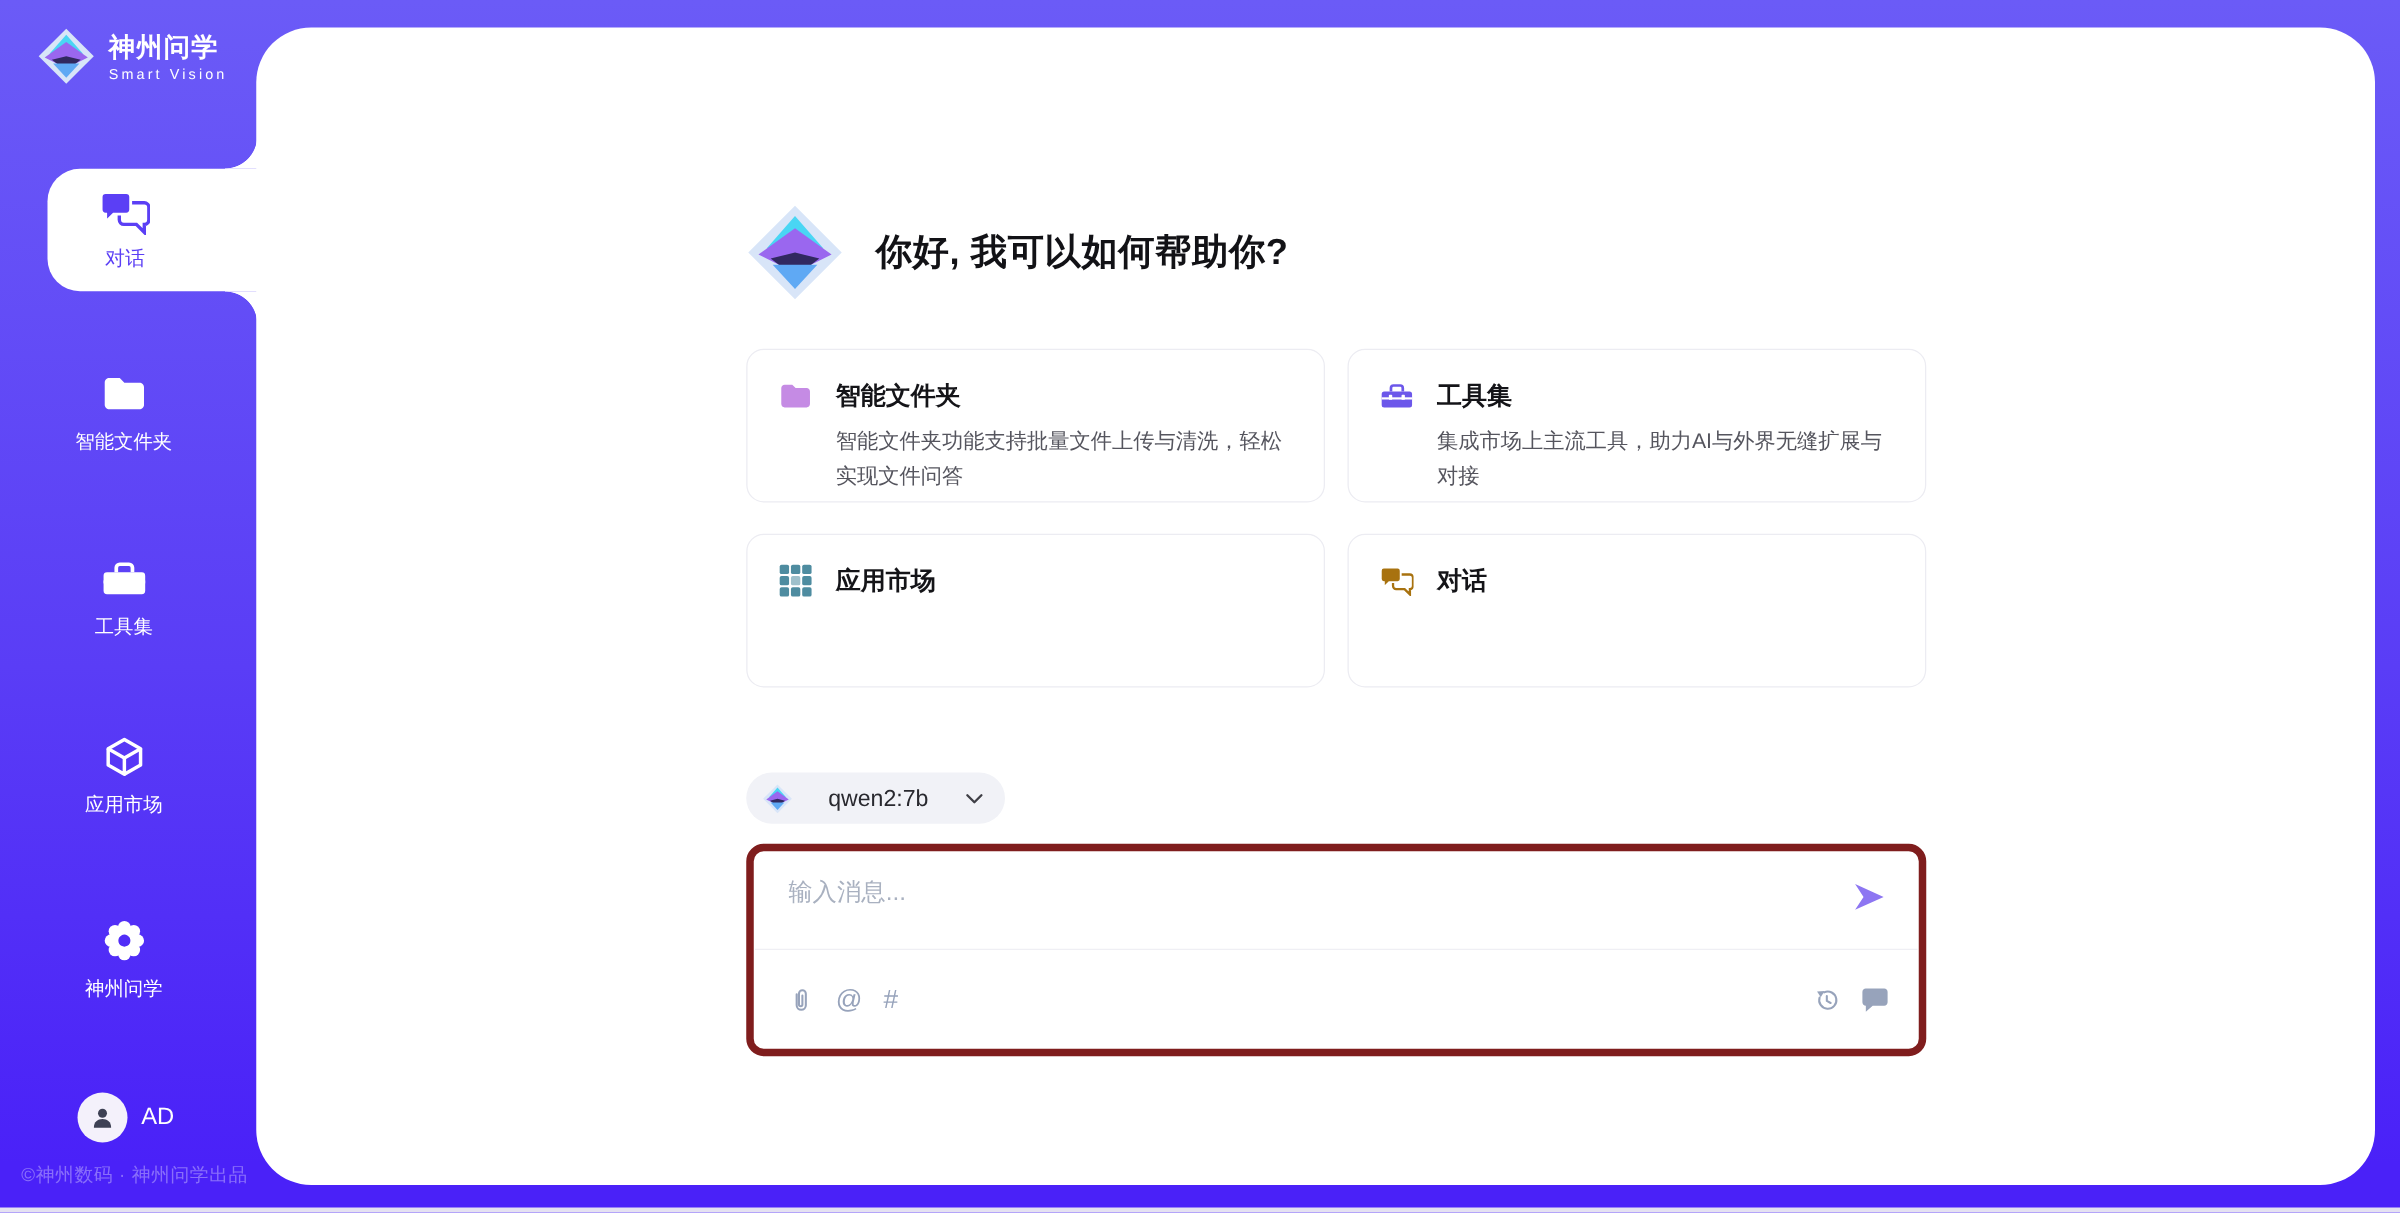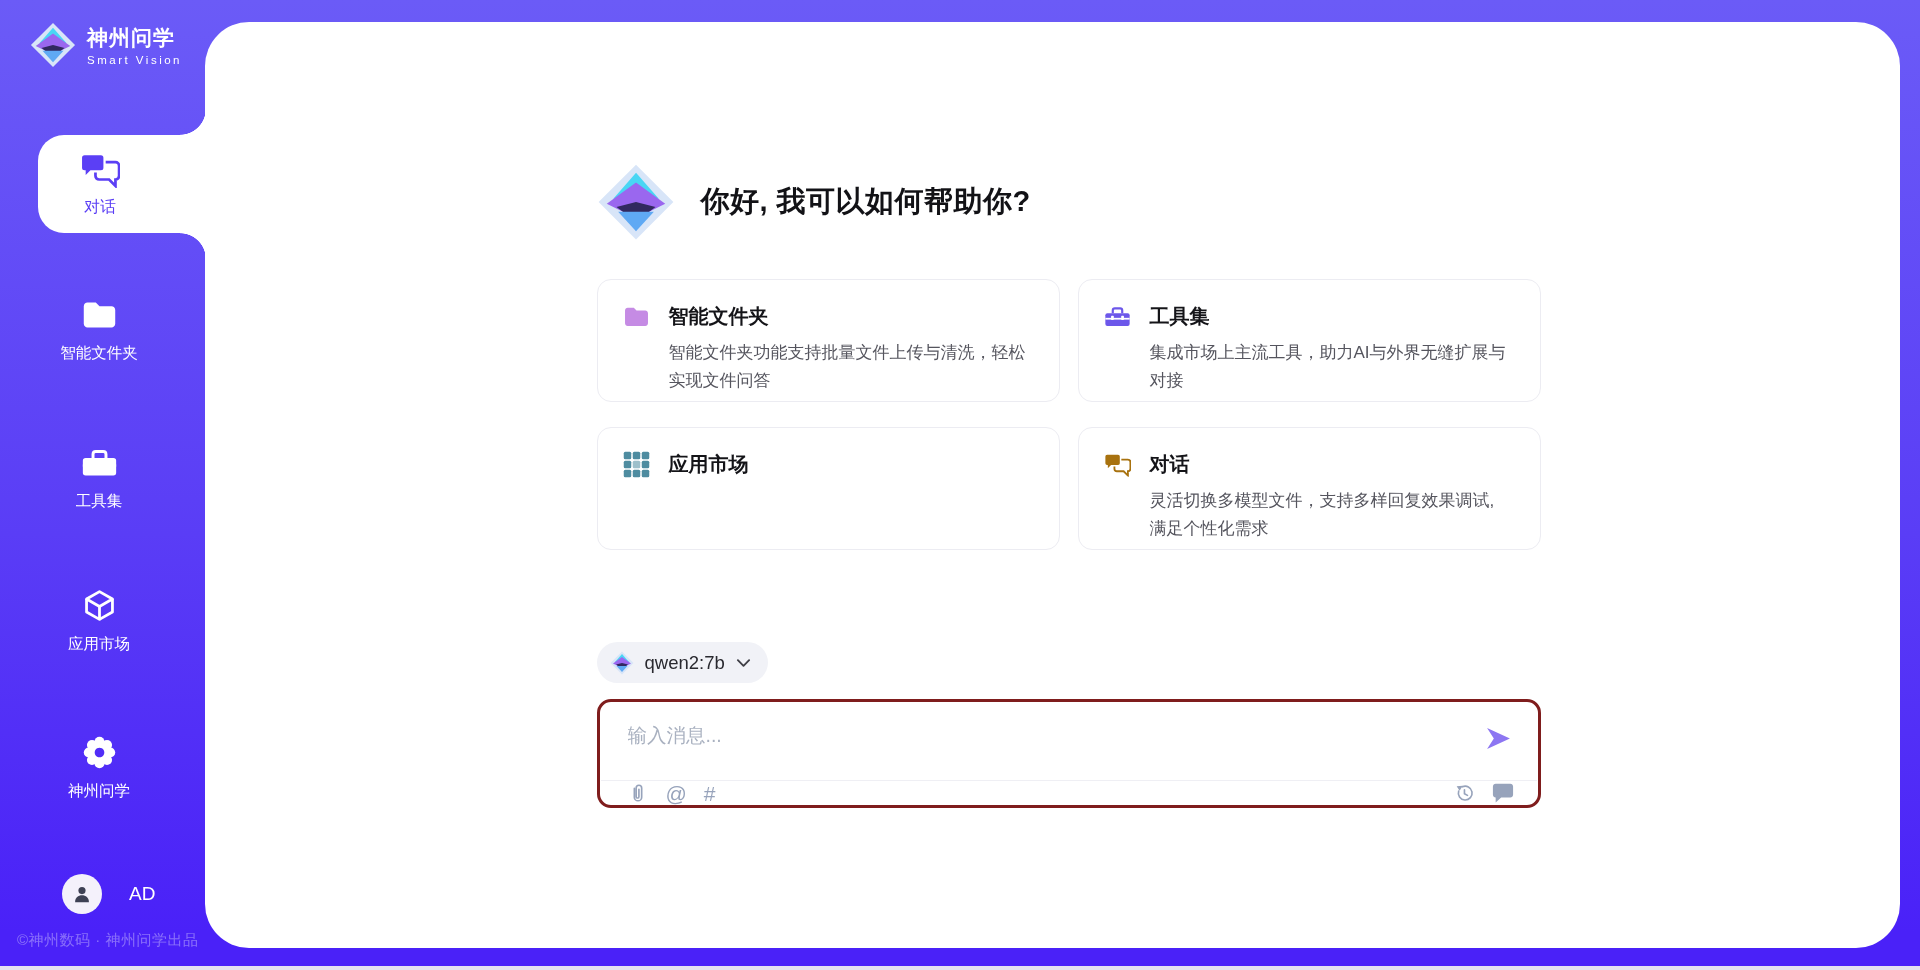--- a/index.html
+++ b/index.html
@@ -40,21 +40,21 @@
   .nav-tab .nav-label { color:#5B3FF5; margin-top:9px; font-size:16px; }
 
   .nav-item {
     position:absolute; left:0; width:198px; text-align:center; cursor:pointer;
     display:flex; flex-direction:column; align-items:center;
   }
   .nav-item svg { width:37px; height:37px; color:#fff; }
   .nav-item .nav-label { color:#fff; font-size:15.5px; margin-top:10px; }
   .ni-1 { top:296px; } .ni-2 { top:444px; } .ni-3 { top:587px; } .ni-4 { top:734px; }
 
-  .user-row { position:absolute; top:874px; left:62px; display:flex; align-items:center; gap:27px; cursor:pointer; }
+  .user-row { position:absolute; top:874px; left:62px; display:flex; align-items:center; gap:11px; cursor:pointer; }
   .avatar { width:40px; height:40px; border-radius:50%; background:#F4F1FB; display:flex; align-items:center; justify-content:center; }
   .avatar svg { width:22px; height:22px; color:#3E4154; }
   .user-name { color:#fff; font-size:19px; }
   .copyright { position:absolute; top:931px; left:17px; color:rgba(255,255,255,0.35); font-size:15px; letter-spacing:0.5px; white-space:nowrap; }
 
   
   .content { width:944px; margin:0 auto; padding-top:141px; }
   .greeting { display:flex; align-items:center; gap:26px; }
   .greeting svg { width:78px; height:78px; }
   .greeting-text { font-size:29px; font-weight:700; color:#121216; letter-spacing:0.5px; }
@@ -63,29 +63,29 @@
   .card {
     width:463px; height:123px; border:1px solid #ECECF2; border-radius:14px; background:#fff;
     display:flex; padding:23px 26px 0 25px; gap:19px; cursor:pointer;
   }
   .card-icon { flex:0 0 27px; }
   .card-icon svg { width:27px; height:27px; }
   .card-title { font-size:20px; font-weight:700; color:#141418; }
   .card-desc { margin-top:9px; font-size:17px; line-height:28px; color:#55555E; }
 
   .model-pill {
-    margin-top:92px; display:inline-flex; align-items:center; gap:11px;
+    margin-top:68px; display:inline-flex; align-items:center; gap:29px;
     height:41px; padding:0 17px 0 13px; background:#F1F2F7; border-radius:21px; cursor:pointer;
   }
   .model-pill .pill-logo { width:24px; height:24px; }
   .model-name { font-size:18.5px; color:#29292F; }
   .model-pill .chev { width:15px; height:10px; color:#3F3F46; }
 
   .composer {
-    margin-top:16px; width:944px; height:109px; border:3px solid #7f1d1d; border-radius:14px;
+    margin-top:16px; width:944px; height:170px; border:6px solid #7f1d1d; border-radius:14px;
     background:#fff; display:flex; flex-direction:column;
   }
   .composer-top { height:78px; display:flex; align-items:flex-start; padding:22px 26px 0 28px; }
   .composer-input { flex:1; border:none; outline:none; font-size:19.5px; color:#333; font-family:inherit; background:transparent; }
   .composer-input::placeholder { color:#A9B1C0; }
   .send-btn { width:27px; height:25px; color:#8D76F2; cursor:pointer; margin-top:2px; }
   .composer-divider { border-top:1px solid #EFEFF4; margin:0 1px; }
   .composer-bottom { flex:1; display:flex; align-items:center; padding:0 24px 0 27px; gap:17px; color:#97A3BB; }
   .tool-icon { cursor:pointer; display:flex; align-items:center; }
   .tool-icon svg { width:22px; height:22px; }
@@ -270,21 +270,20 @@
         </div>
       </div>
       <div class="card">
         <span class="card-icon" style="color: rgb(168, 114, 15);">
           <svg viewBox="0 0 44 40">
               <use href="#sym-chat"></use>
             </svg>
         </span>
         <div>
           <div class="card-title">对话</div>
-          <div class="card-desc">灵活切换多模型文件，支持多样回复效果调试, 满足个性化需求</div>
         </div>
       </div>
     </div>
 
     <div>
       <div class="model-pill">
         <svg class="pill-logo">
             <use href="#sym-logo"></use>
           </svg>
         <span class="model-name">qwen2:7b</span>

